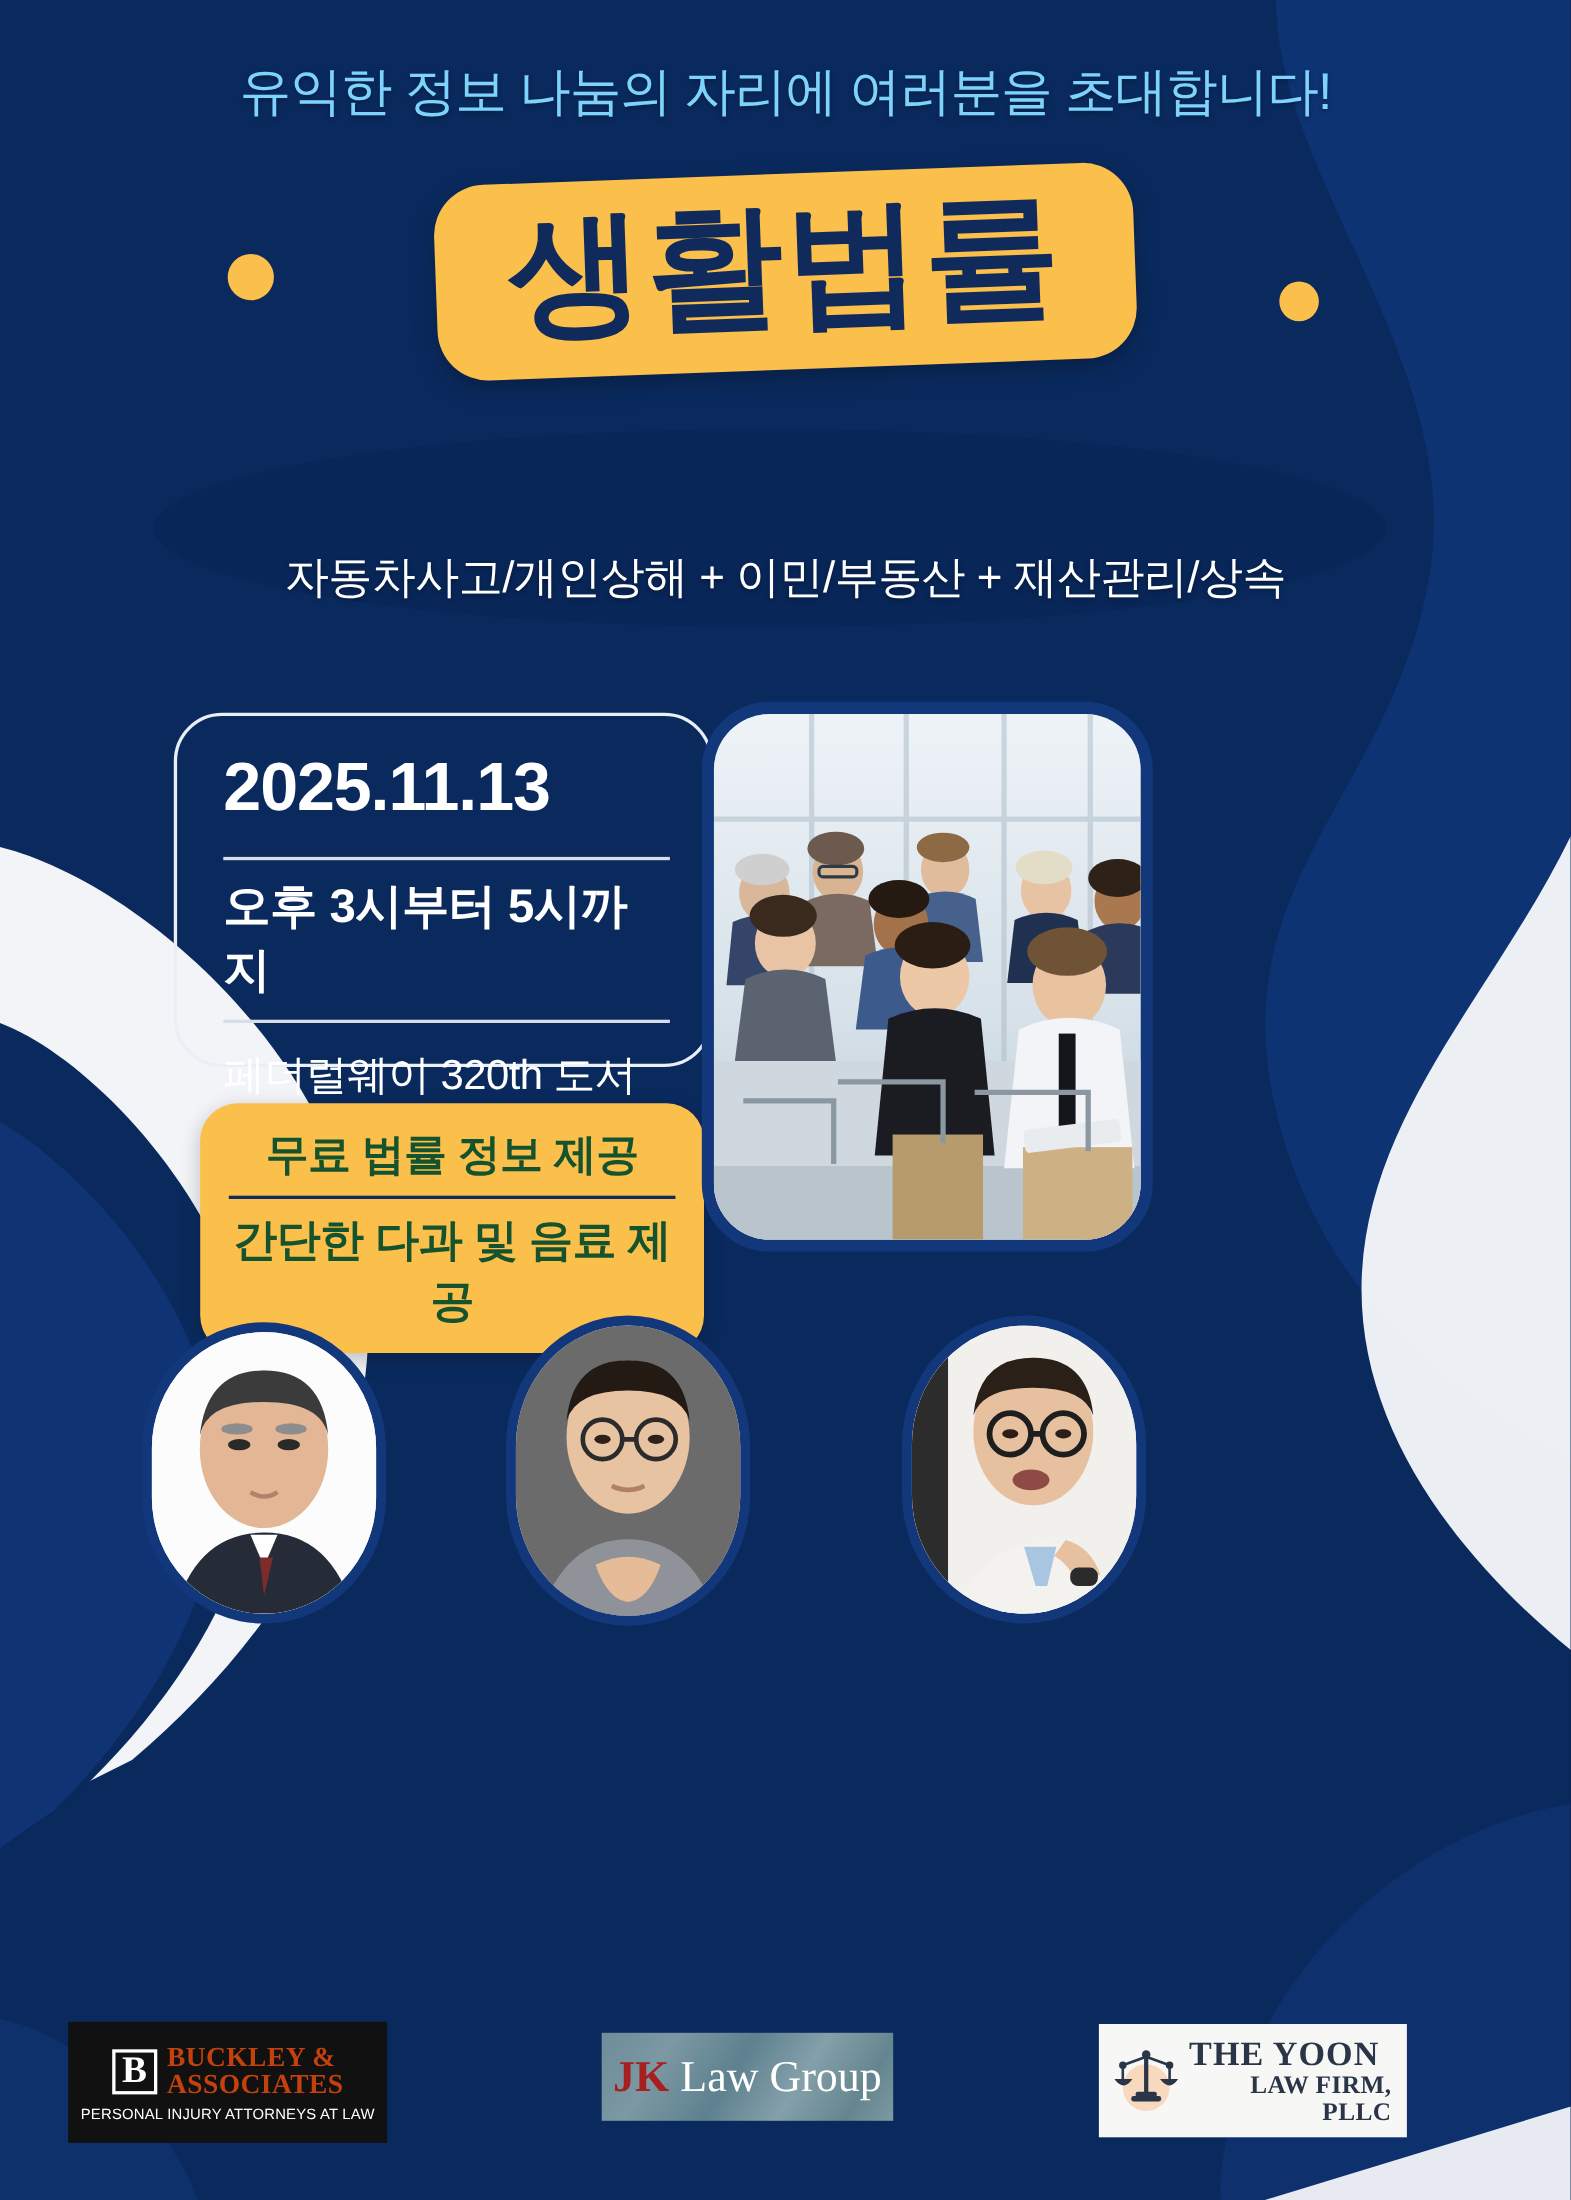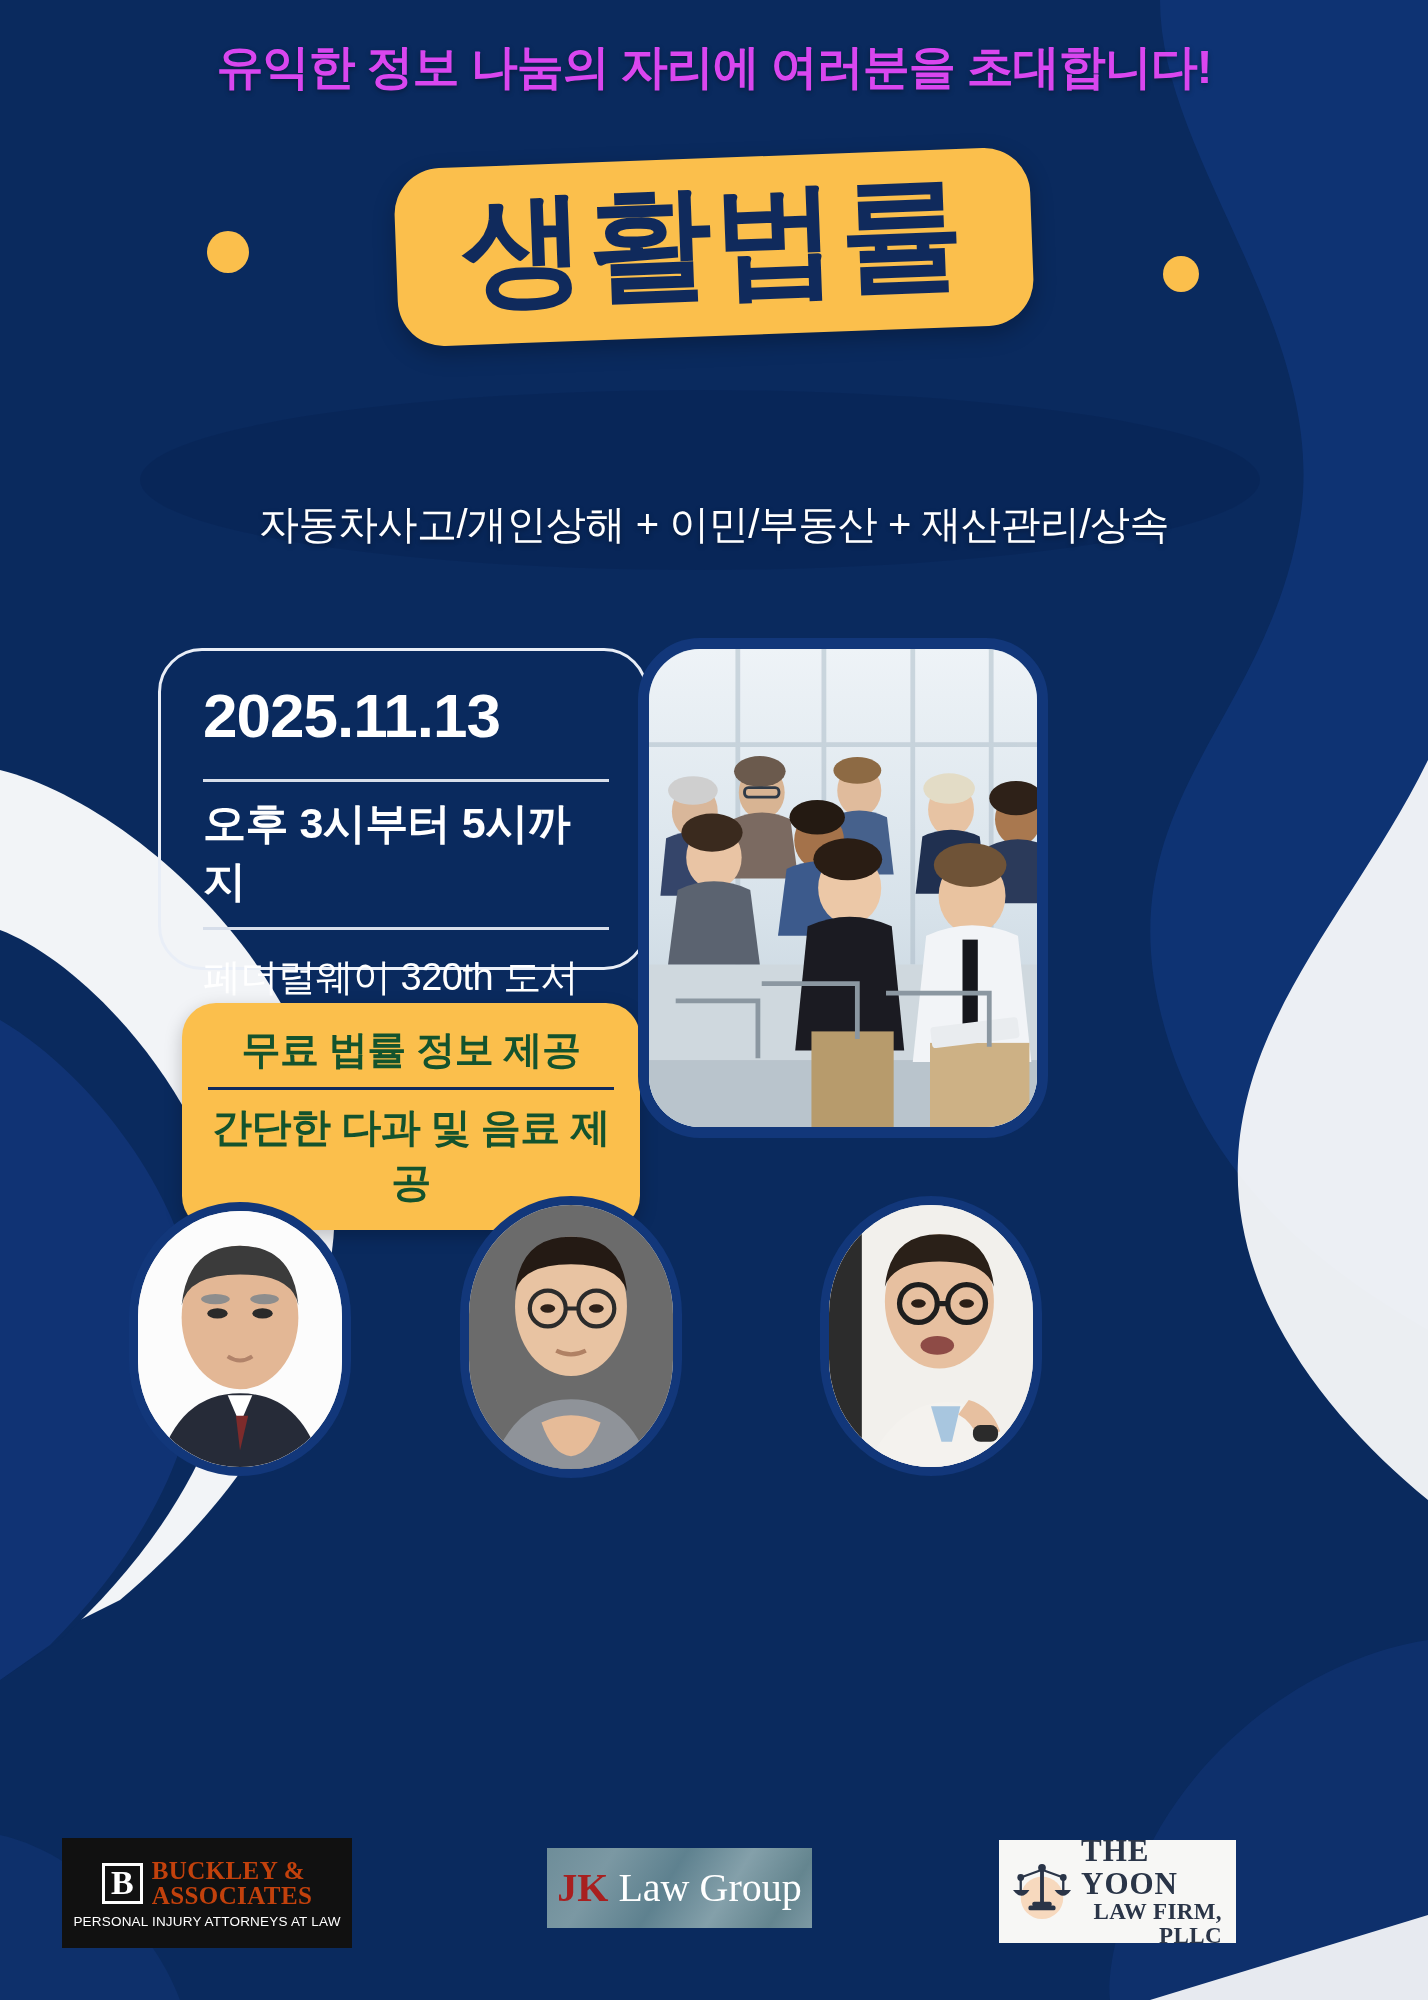--- a/index.html
+++ b/index.html
@@ -21,25 +21,25 @@
 
   
   .dot {
     position:absolute; border-radius:50%; background:#FBBF4C;
   }
   .dot-left  { left:207px; top:231px; width:42px; height:42px; }
   .dot-right { left:1163px; top:256px; width:36px; height:36px; }
 
   
   .headline {
-    position:absolute; left:0; right:0; top:36px;
+    position:absolute; left:0; right:0; top:52px;
     text-align:center;
-    color:#d946ef;
+    color:#7dd3fc;
     font-size:47px;
-    font-weight:bold;
+    font-weight:normal;
     letter-spacing:-1px;
     text-shadow:0 2px 5px rgba(0,0,0,.35);
   }
 
   
   .badge-wrap {
     position:absolute; left:50%; top:158px;
     transform:translateX(-50%) rotate(-2.1deg);
   }
   .badge {
@@ -205,21 +205,21 @@
     font-family:"Liberation Serif","DejaVu Serif",serif;
     font-size:40px;
     line-height:1;
     white-space:nowrap;
   }
   .jk-red { color:#A81F1F; font-weight:bold; }
   .jk-white { color:#ffffff; }
 
   .logo-yoon {
     position:absolute; left:999px; top:40px;
-    width:237px; height:103px;
+    width:280px; height:103px;
     background:#F7F7F5;
     display:flex; align-items:center;
     padding:0 14px;
     gap:10px;
   }
   .scale-wrap { width:58px; height:62px; position:relative; flex:none; }
   .scale-wrap svg { width:100%; height:100%; display:block; }
   .yoon-text {
     font-family:"Liberation Serif","DejaVu Serif",serif;
     color:#2A3548;

